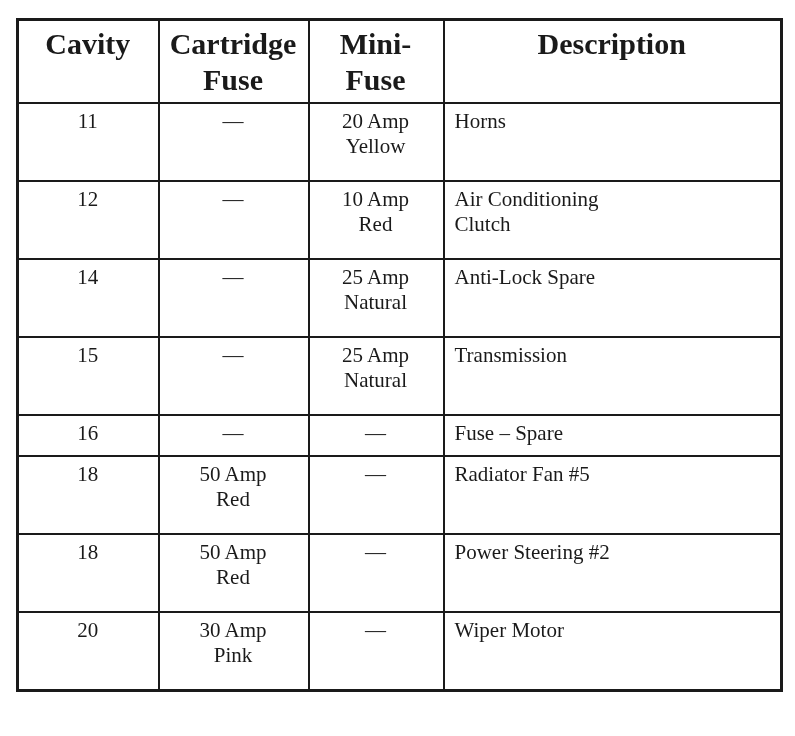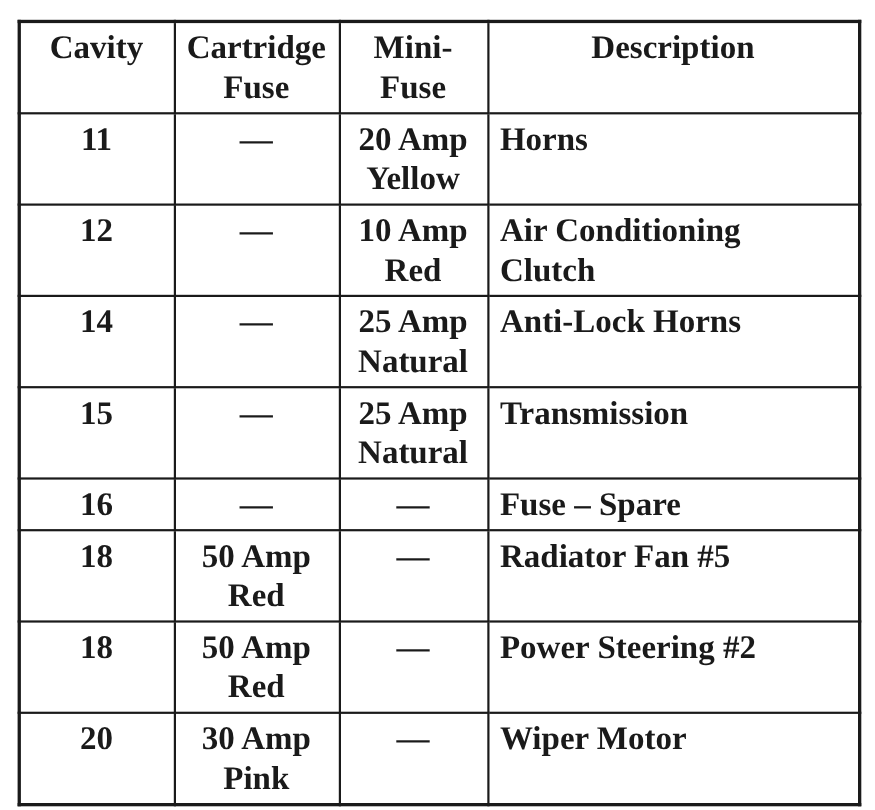--- a/index.html
+++ b/index.html
@@ -34,22 +34,22 @@
     padding: 5px 4px 4px 3px;
     box-sizing: border-box;
     overflow: hidden;
   }
   .fuse-table th {
     font-size: 30px;
     font-weight: bold;
     text-align: center;
   }
   .fuse-table td {
-    font-size: 30px;
-    font-weight: bold;
+    font-size: 21px;
+    font-weight: normal;
     text-align: center;
   }
   .fuse-table td.cell-desc {
     text-align: left;
     padding-left: 10px;
     padding-right: 6px;
     margin-top: 36px;
   }
   tr.header-row { height: 74px; }
   tr.row-tall   { height: 78px; }
@@ -90,21 +90,21 @@
         <td>10 Amp
 Red</td>
         <td class="cell-desc">Air Conditioning
 Clutch</td>
       </tr>
       <tr class="row-tall">
         <td>14</td>
         <td>—</td>
         <td>25 Amp
 Natural</td>
-        <td class="cell-desc">Anti-Lock Horns</td>
+        <td class="cell-desc">Anti-Lock Spare</td>
       </tr>
       <tr class="row-tall">
         <td>15</td>
         <td>—</td>
         <td>25 Amp
 Natural</td>
         <td class="cell-desc">Transmission</td>
       </tr>
       <tr class="row-short">
         <td>16</td>

